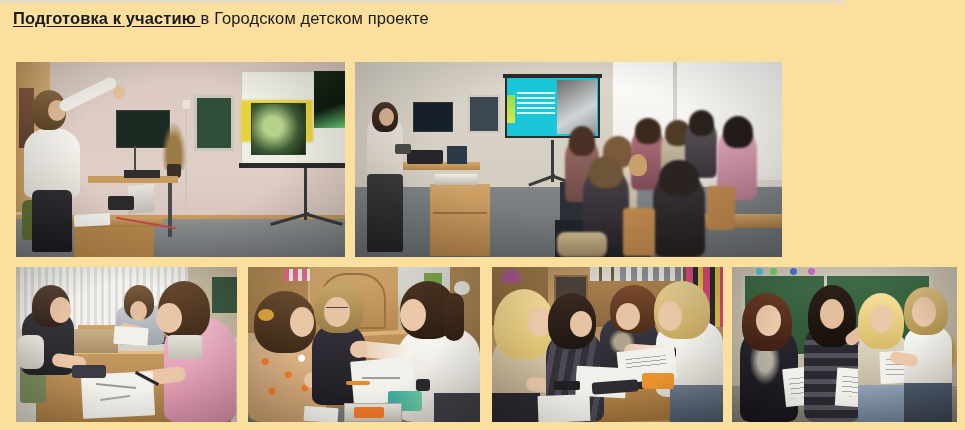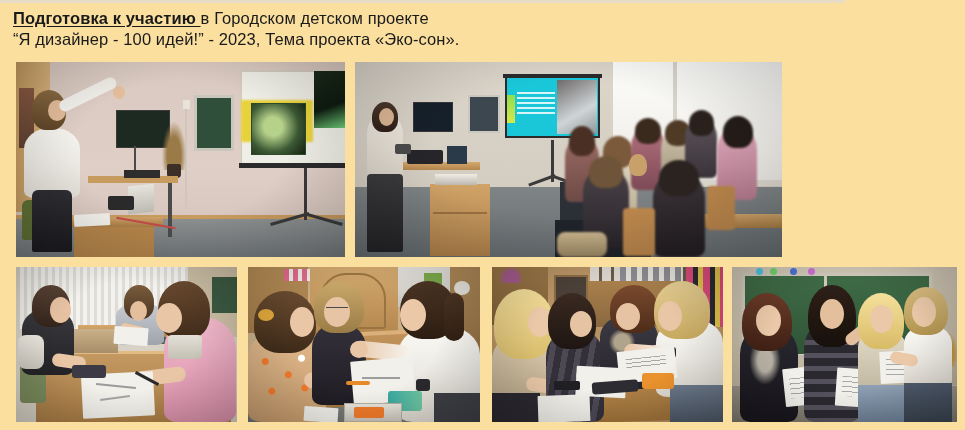--- a/index.html
+++ b/index.html
@@ -80,21 +80,20 @@
                 rgba(0,0,0,0) 45%, rgba(0,0,0,0.22) 100%);
   }
 </style>
 </head>
 <body>
 
 <div id="slide">
 
   <div id="heading">
     <span class="ln"><span class="emph">Подготовка к участию </span><span>в Городском детском проекте</span></span>
-    <span class="ln">“Я дизайнер - 100 идей!” - 2023, Тема проекта «Эко-сон».</span>
   </div>
 
   <div class="photo" style="left:16px; top:62px; width:329px; height:195px;">
     <div class="scene">
       <div class="lyr wall" style="background:linear-gradient(180deg,#d9c9c0 0%,#e0cfc6 55%,#d2c1b8 100%);"></div>
 
       <div class="lyr floor" style="height:38px; background:linear-gradient(180deg,#8c8f90,#74797b);"></div>
       <div class="lyr" style="left:0; right:0; bottom:38px; height:4px; background:#c79a5e;"></div>
 
       <div class="lyr cab" style="left:0; top:0; width:34px; height:150px;

